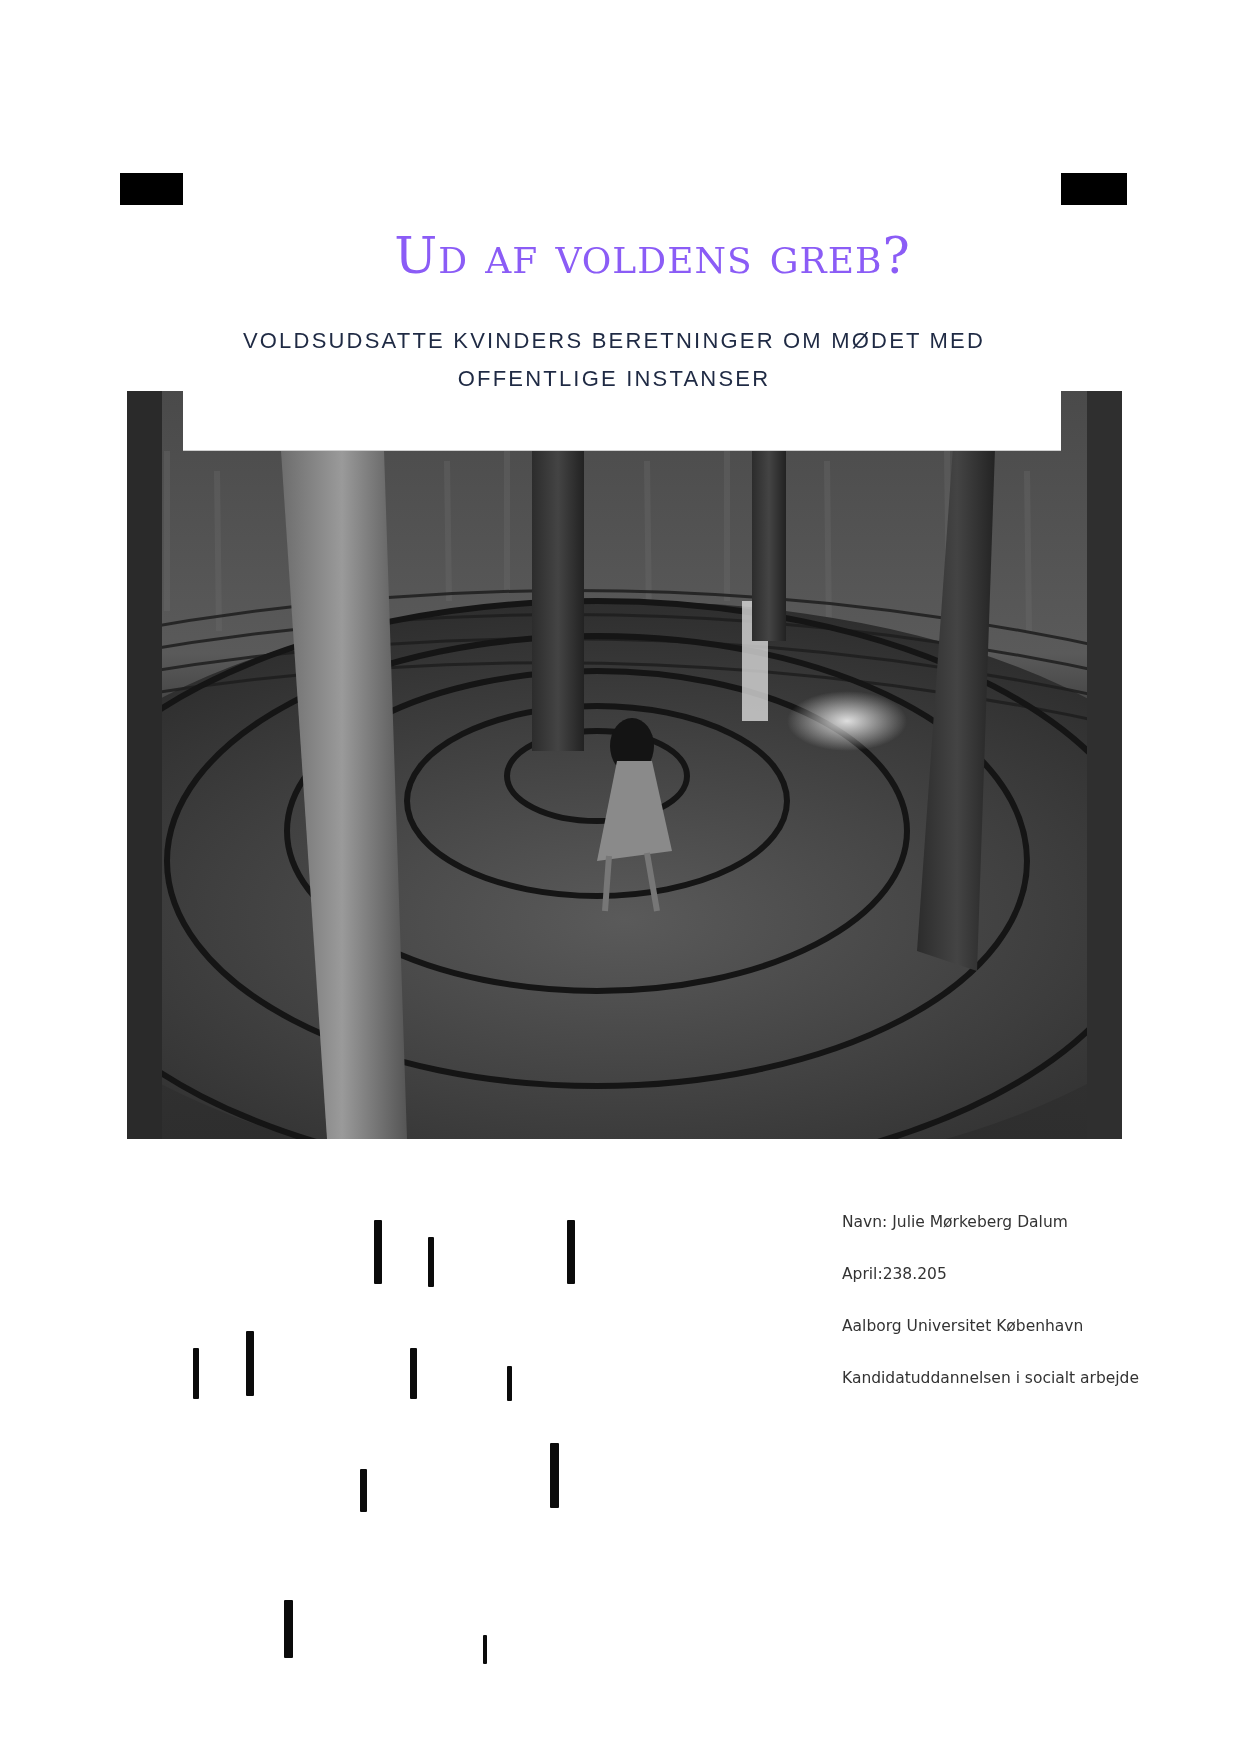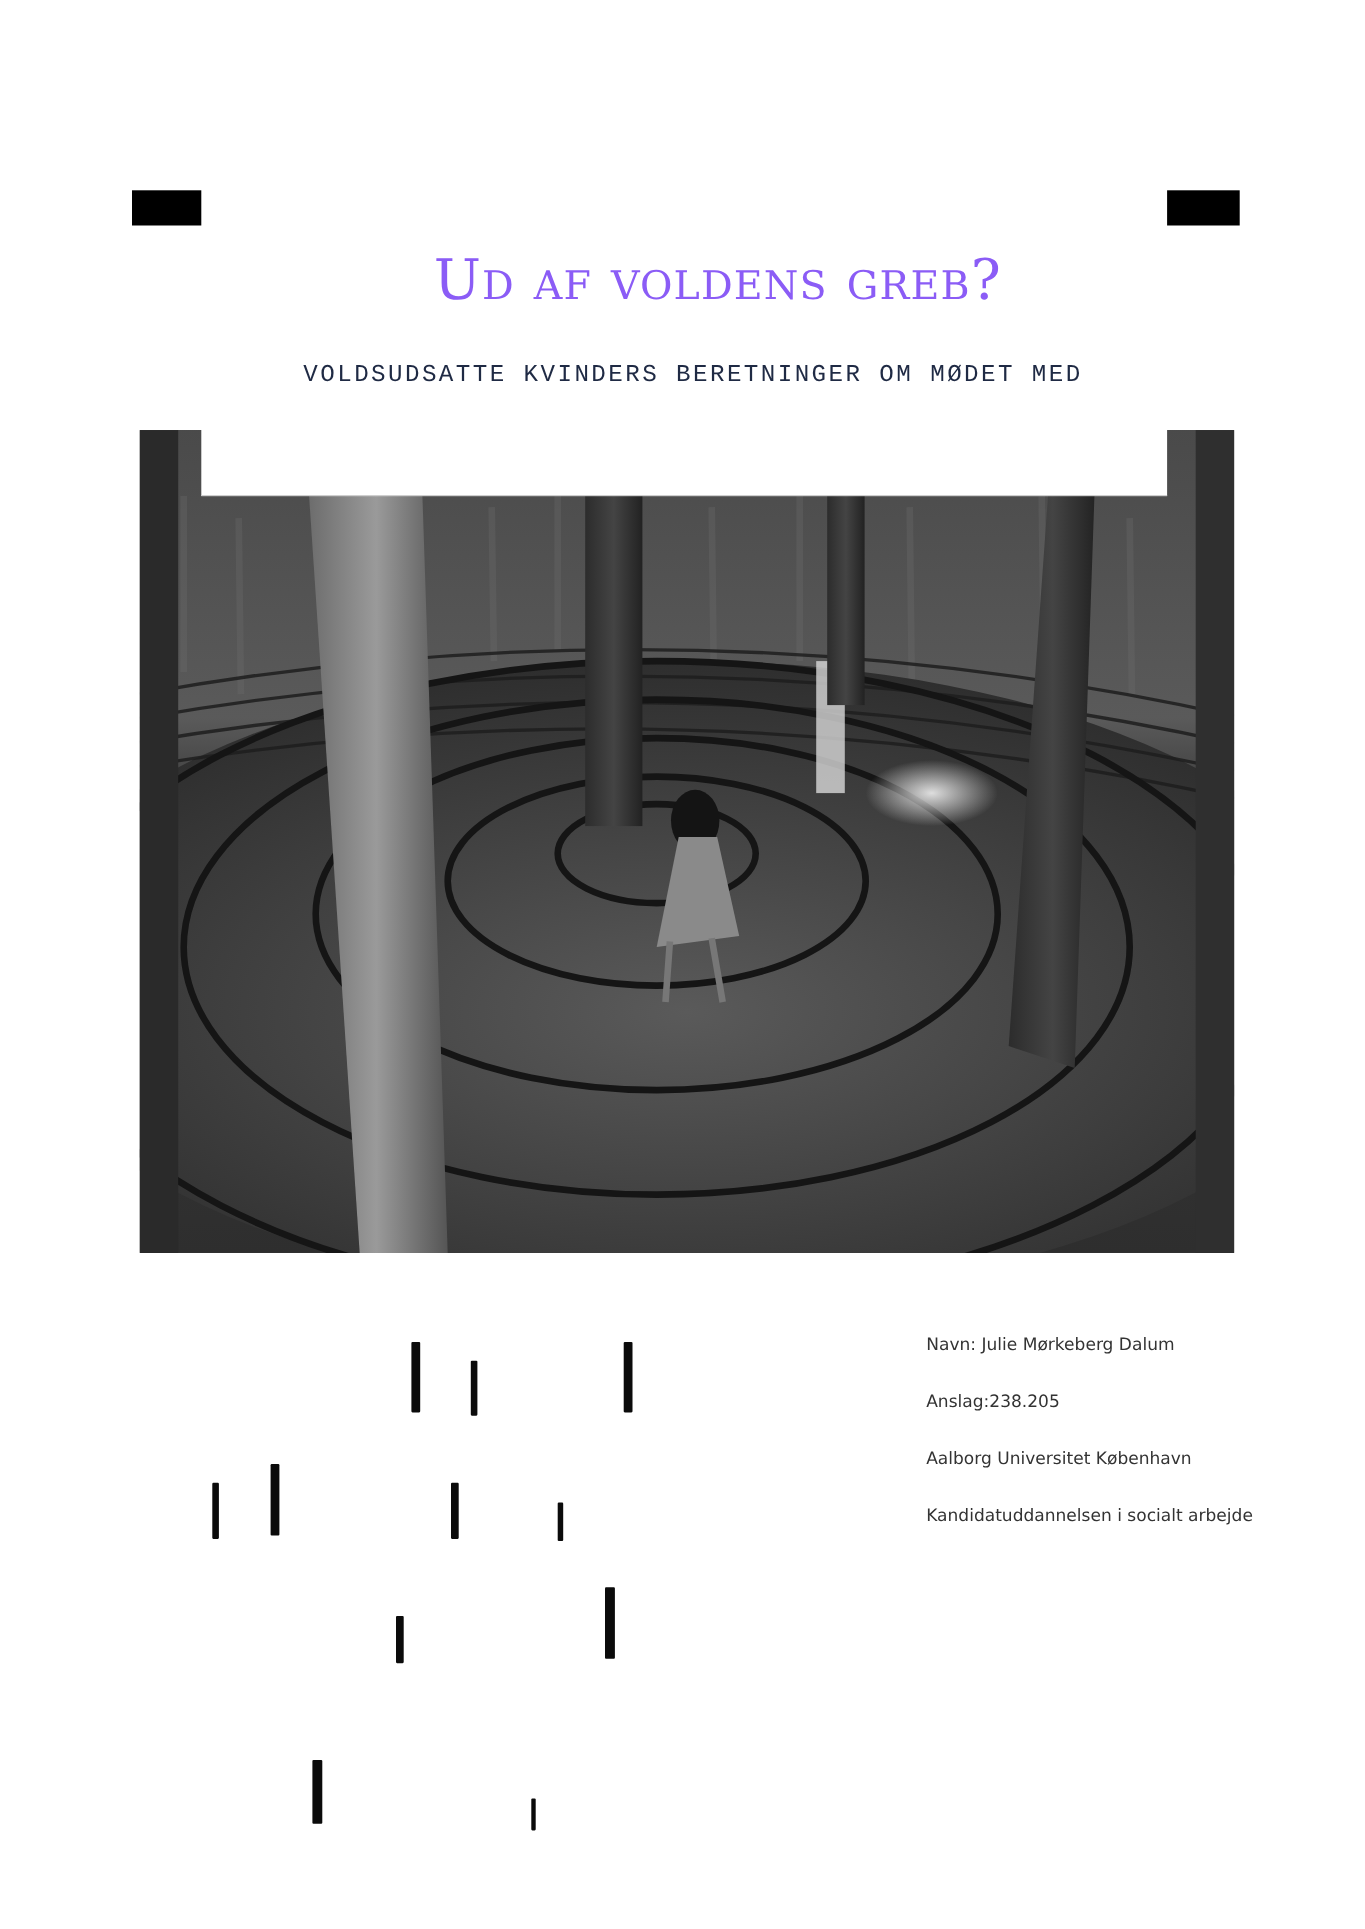--- a/index.html
+++ b/index.html
@@ -5,22 +5,22 @@
     html, body { margin: 0; padding: 0; background: #ffffff; }
     body { width: 1241px; height: 1754px; position: relative; overflow: hidden; font-family: "DejaVu Serif", serif; }
     .abs { position: absolute; }
     .black-block { background: #000; }
     .title {
       left: 0; width: 1241px; top: 232px; text-align: center;
       font-family: "DejaVu Serif", serif; font-variant: small-caps;
       font-size: 51px; letter-spacing: 1px; color: #8b5cf6; line-height: 48px; margin-left: 32px;
     }
     .subtitle {
-      left: 200px; width: 860px; top: 322px; text-align: center;
-      font-family: Liberation Mono, monospace; font-size: 22px; letter-spacing: 2.2px;
+      left: 184px; width: 860px; top: 322px; text-align: center;
+      font-family: Liberation Sans, sans-serif; font-size: 22px; letter-spacing: 2.2px;
       color: #1f2a44; line-height: 38px; text-transform: uppercase;
     }
     .photo {
       left: 127px; top: 391px; width: 995px; height: 748px;
       background: #3a3a3a; overflow: hidden;
     }
     .photo svg { display: block; width: 100%; height: 100%; }
     .mask { left: 183px; top: 386px; width: 878px; height: 64px; background: #fff; border-bottom: 1px solid #cfcfcf; }
     .info { left: 842px; top: 1206px; width: 360px; font-family: "DejaVu Sans", sans-serif; font-size: 15.5px; color: #333; }
     .info-line { height: 52px; line-height: 32px; }
@@ -106,25 +106,26 @@
     <ellipse cx="505" cy="355" rx="22" ry="28" fill="#141414"></ellipse>
     <path d="M490 370 L525 370 L545 460 L470 470 Z" fill="#8a8a8a"></path>
     <path d="M482 465 L478 520 M520 462 L530 520" stroke="#777" stroke-width="6"></path>
   </svg>
 </div>
 
 <div class="abs mask"></div>
 
 <div class="abs subtitle">
   <div>Voldsudsatte kvinders beretninger om mødet med</div>
+  <div>offentlige instanser</div>
 </div>
 
 <div class="abs info">
   <div class="info-line">Navn: Julie Mørkeberg Dalum</div>
-  <div class="info-line">Anslag:238.205</div>
+  <div class="info-line">April:238.205</div>
   <div class="info-line">Aalborg Universitet København</div>
   <div class="info-line">Kandidatuddannelsen i socialt arbejde</div>
 </div>
 
 <div class="abs bar" style="left:374px;top:1220px;width:8px;height:64px;"></div>
 <div class="abs bar" style="left:428px;top:1237px;width:6px;height:50px;"></div>
 <div class="abs bar" style="left:567px;top:1220px;width:8px;height:64px;"></div>
 <div class="abs bar" style="left:193px;top:1348px;width:6px;height:51px;"></div>
 <div class="abs bar" style="left:246px;top:1331px;width:8px;height:65px;"></div>
 <div class="abs bar" style="left:410px;top:1348px;width:7px;height:51px;"></div>

